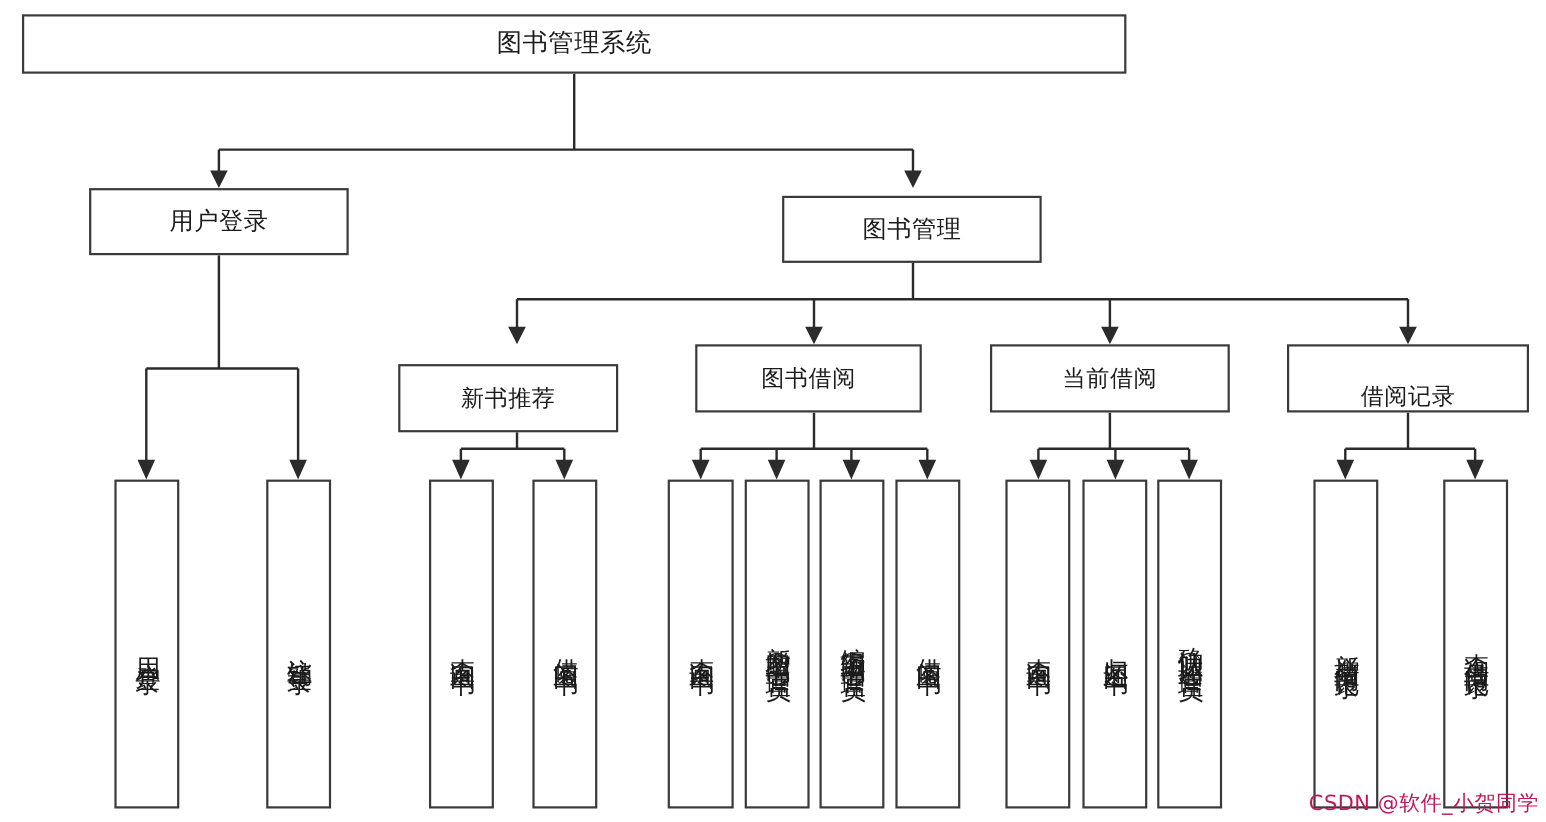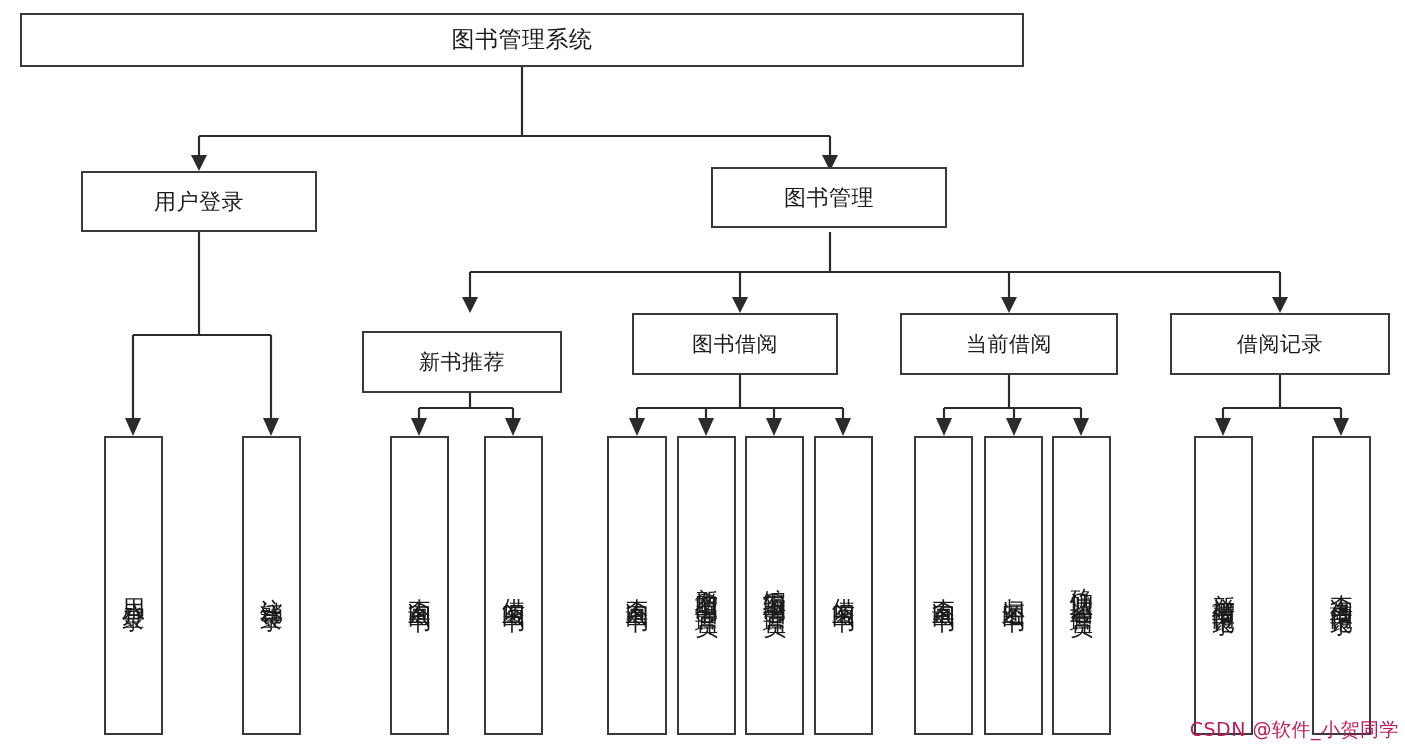--- a/index.html
+++ b/index.html
@@ -148,34 +148,34 @@
     <polygon class="arrowhead" points="1333,418 1349,418 1341,436"></polygon>
   </svg>
 
   <div class="node node-root" style="left:20px; top:13px; width:1004px; height:54px;">
     <span class="label">图书管理系统</span>
   </div>
 
   <div class="node node-l2" style="left:81px; top:171px; width:236px; height:61px;">
     <span class="label">用户登录</span>
   </div>
-  <div class="node node-l2" style="left:711px; top:167px; width:236px; height:61px;">
+  <div class="node node-l2" style="left:711px; top:178px; width:236px; height:61px;">
     <span class="label">图书管理</span>
   </div>
 
   <div class="node node-l3" style="left:362px; top:331px; width:200px; height:62px;">
     <span class="label">新书推荐</span>
   </div>
   <div class="node node-l3" style="left:632px; top:313px; width:206px; height:62px;">
     <span class="label">图书借阅</span>
   </div>
   <div class="node node-l3" style="left:900px; top:313px; width:218px; height:62px;justify-content:center;">
     <span class="label">当前借阅</span>
   </div>
-  <div class="node node-l3" style="left:1170px; top:313px; width:220px; height:62px;">
+  <div class="node node-l3" style="left:1170px; top:313px; width:220px; height:62px;align-items:flex-end;">
     <span class="label">借阅记录</span>
   </div>
 
   <div class="node node-leaf" style="left:104px; top:436px; width:59px; height:299px;">
     <span class="label">用户登录</span>
   </div>
   <div class="node node-leaf" style="left:242px; top:436px; width:59px; height:299px;">
     <span class="label">注销登录</span>
   </div>
 

